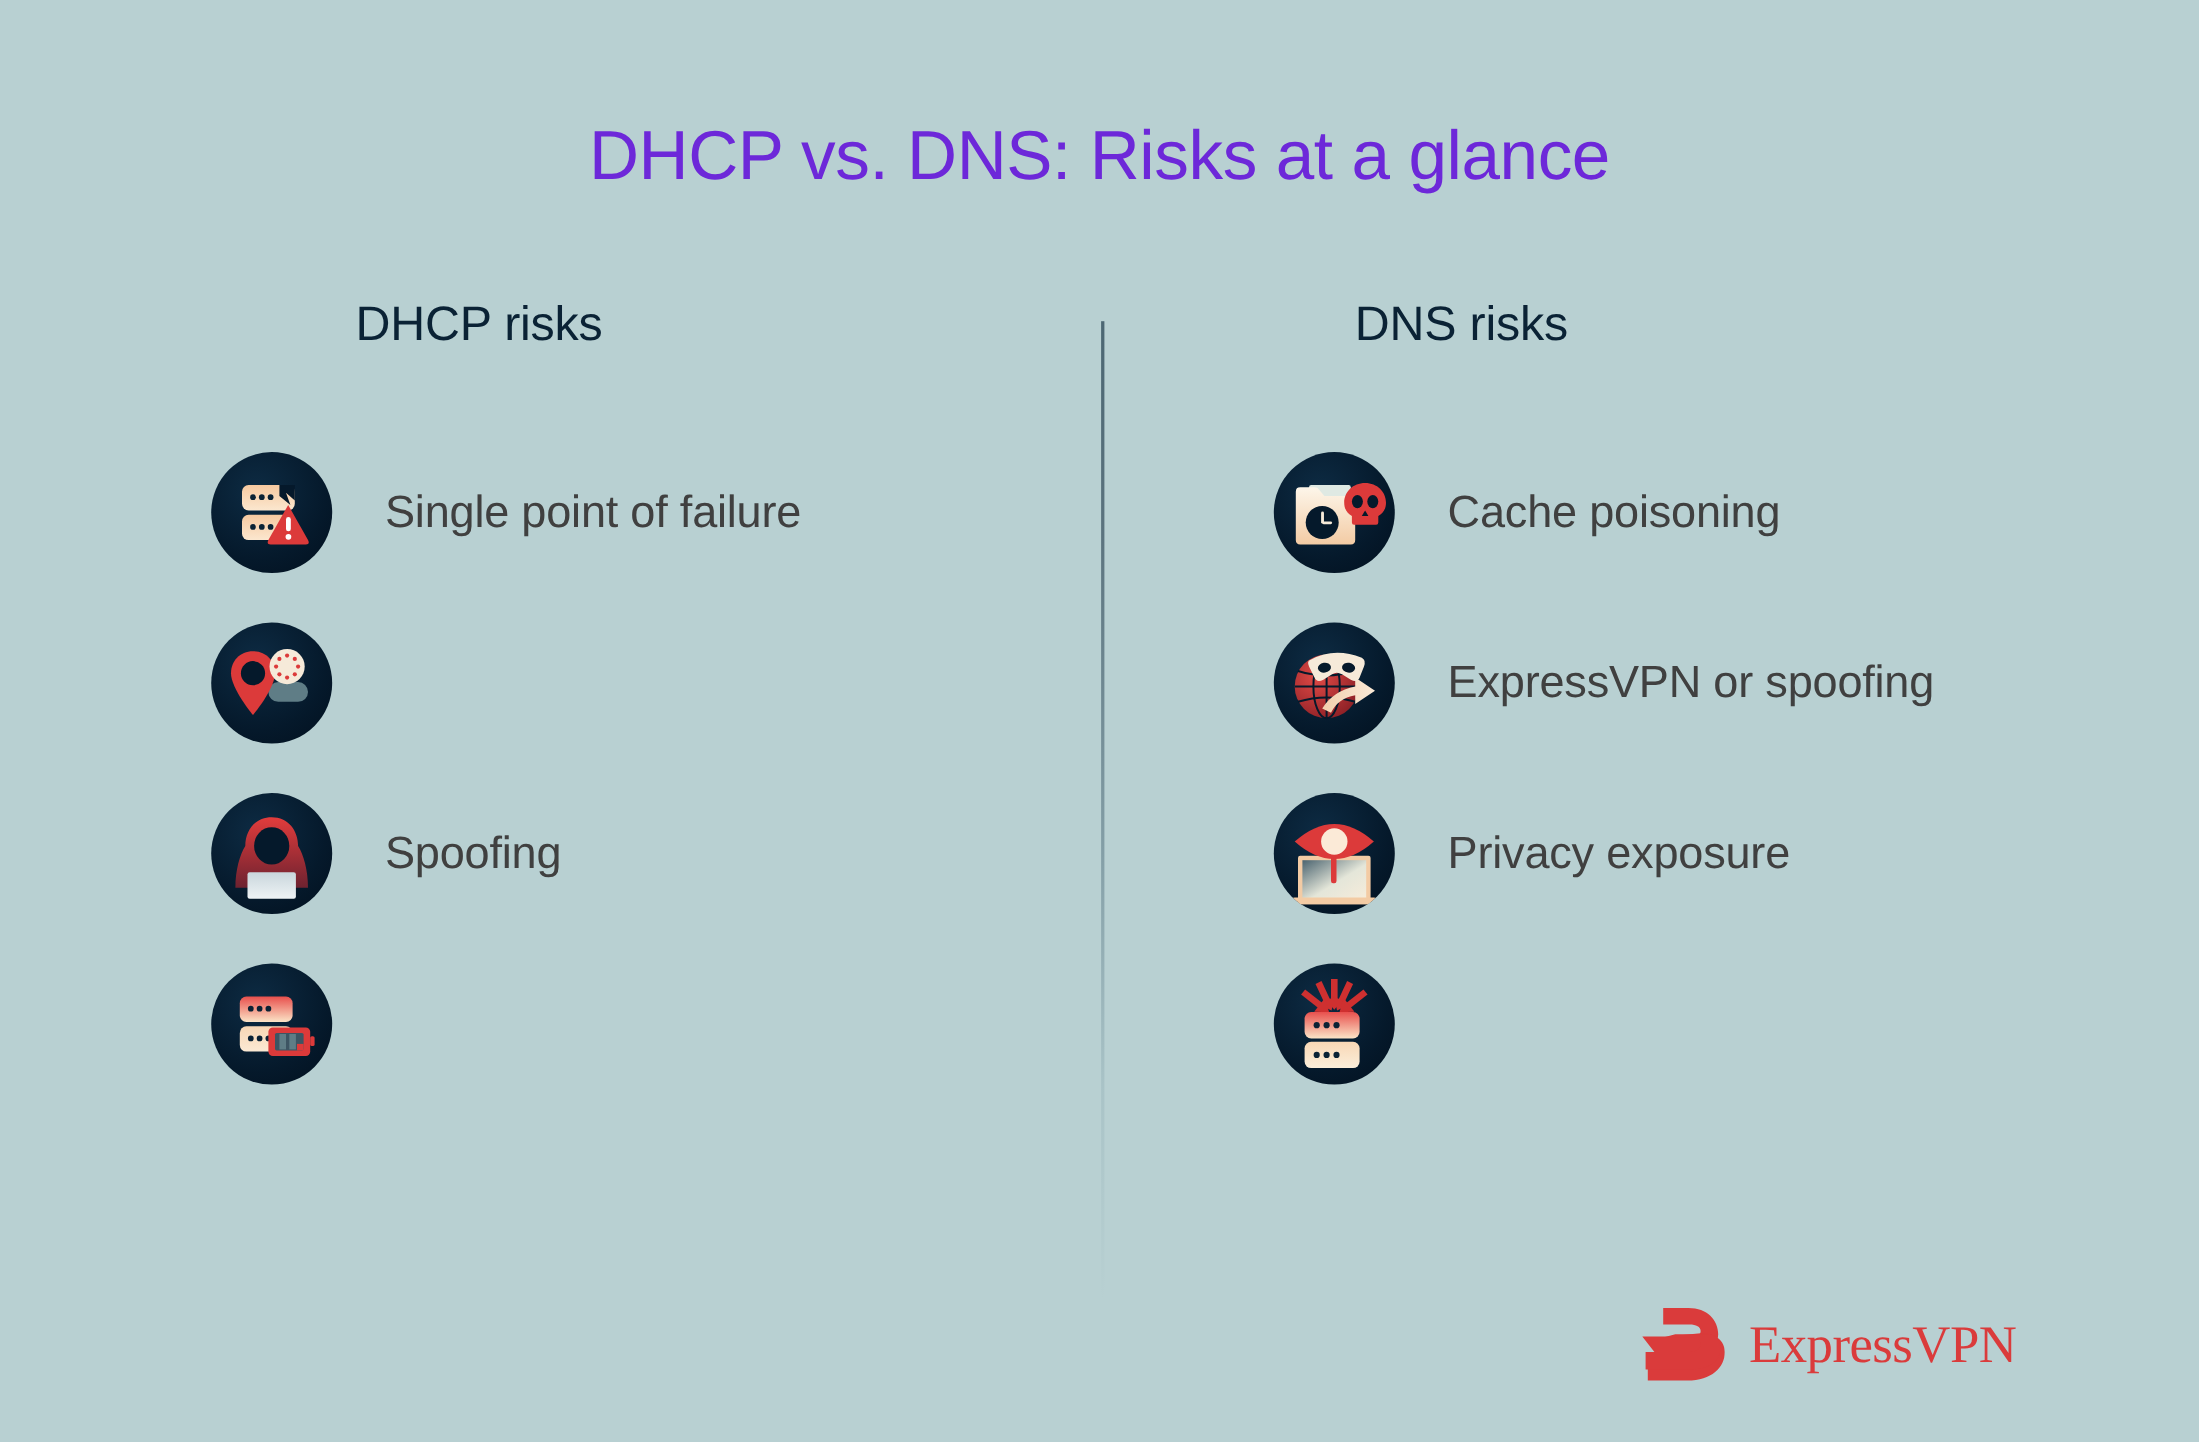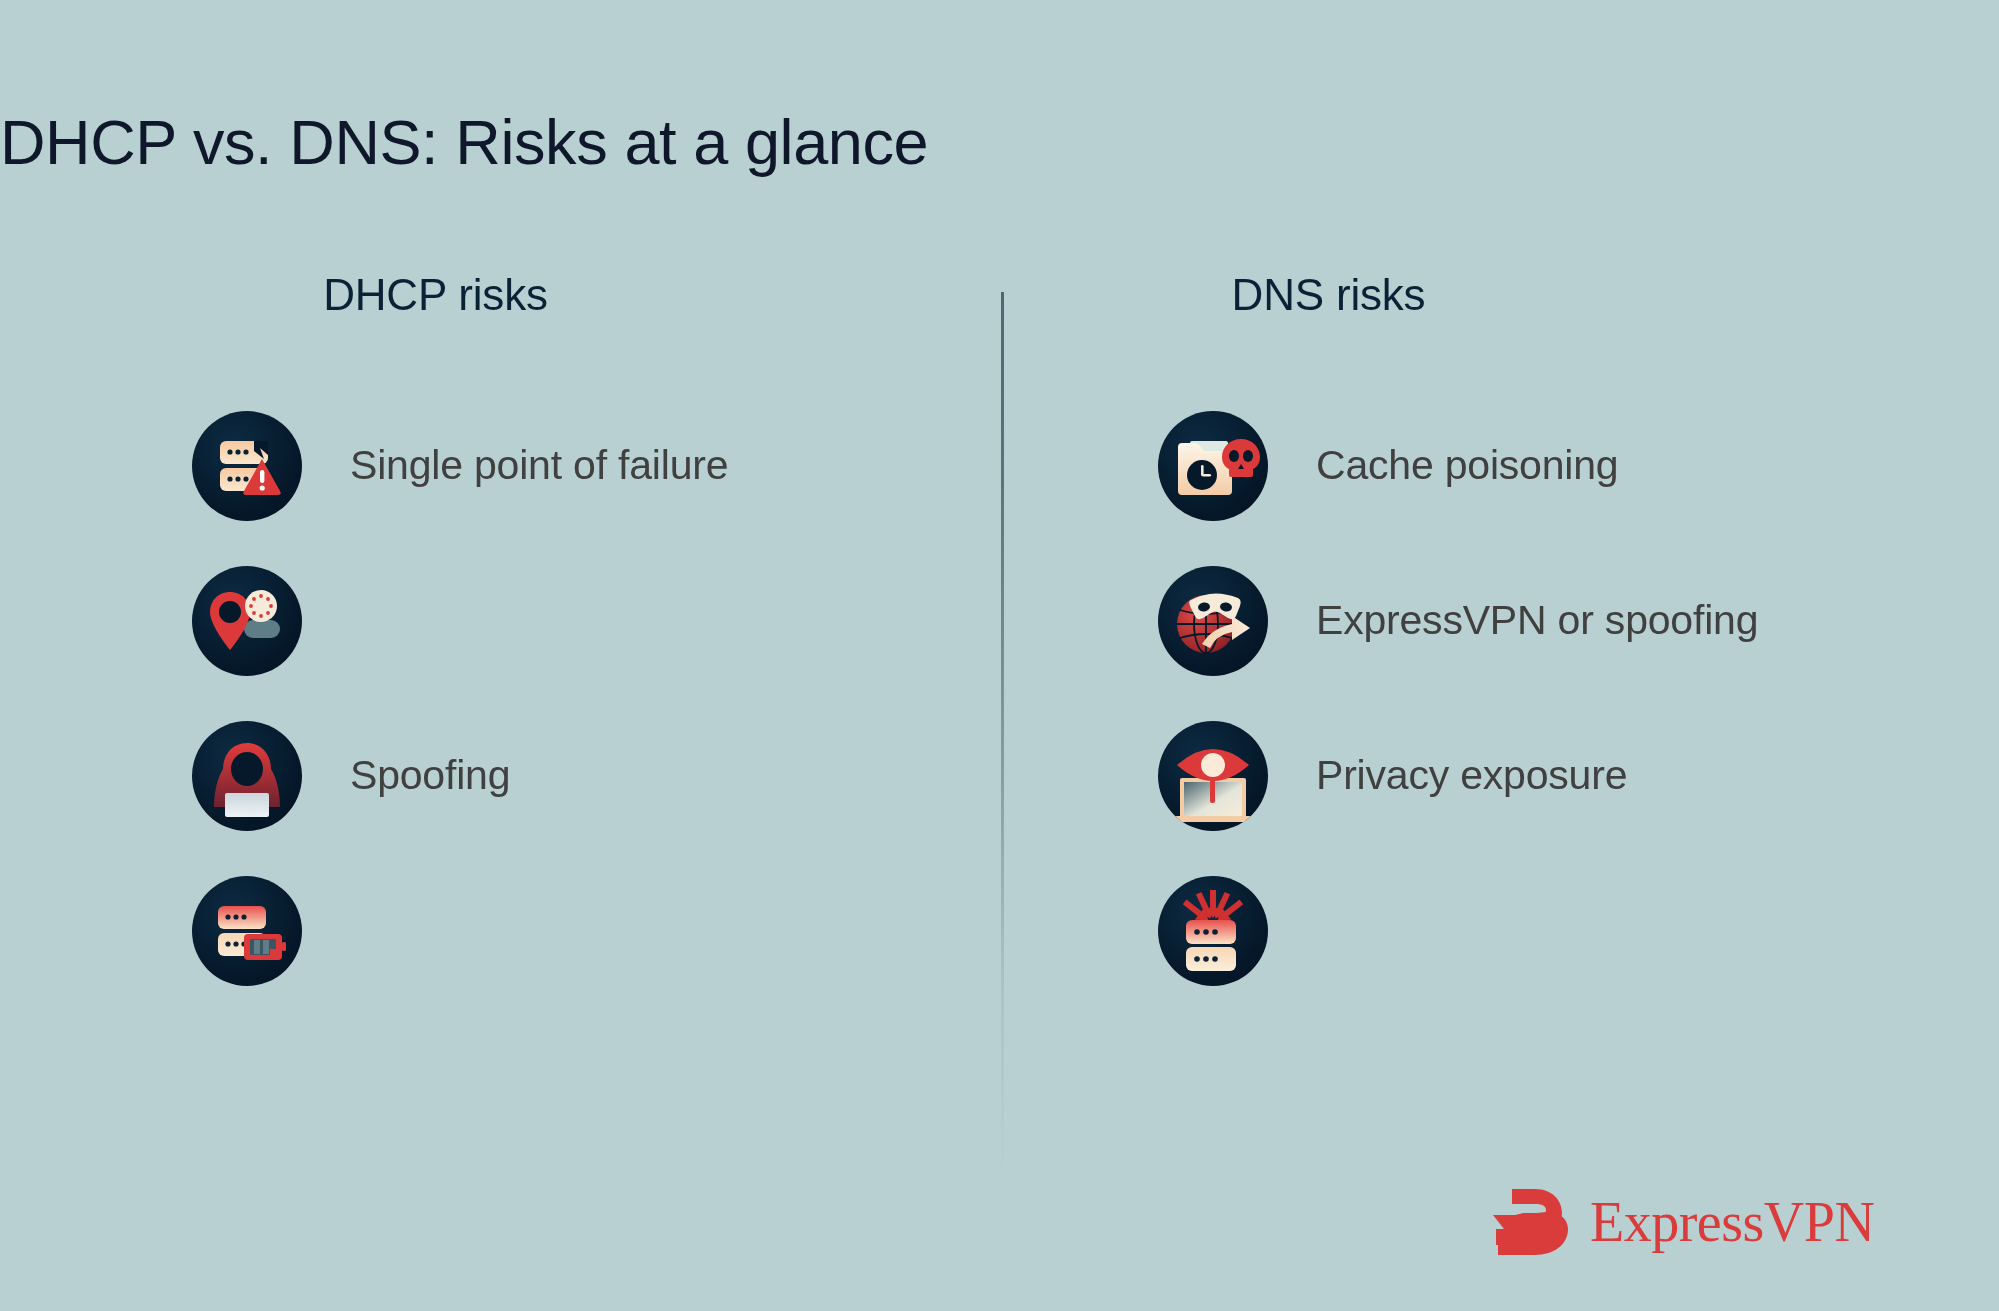--- a/index.html
+++ b/index.html
@@ -19,24 +19,25 @@
     height: 1311px;
     background: #b8d0d2;
   }
 
   
   .title {
     position: absolute;
     top: 108px;
     left: 0;
     width: 1999px;
+    text-align: center;
     font-size: 63px;
     font-weight: 500;
     letter-spacing: -0.4px;
-    color: #0f172a;
+    color: #6d28d9;
     line-height: 1.1;
   }
 
   
   .columns {
     position: absolute;
     top: 270px;
     left: 0;
     width: 1999px;
     height: 930px;
@@ -119,21 +120,21 @@
     position: absolute;
     left: 1490px;
     top: 1185px;
     display: flex;
     align-items: center;
   }
   .logo-mark { width: 78px; height: 74px; }
   .logo-text {
     margin-left: 22px;
     font-family: "Liberation Serif", serif;
-    font-size: 56px;
+    font-size: 48px;
     font-weight: 400;
     color: #da3b3b;
     letter-spacing: -0.5px;
   }
 </style>
 </head>
 <body>
 
 <div class="page">
 

